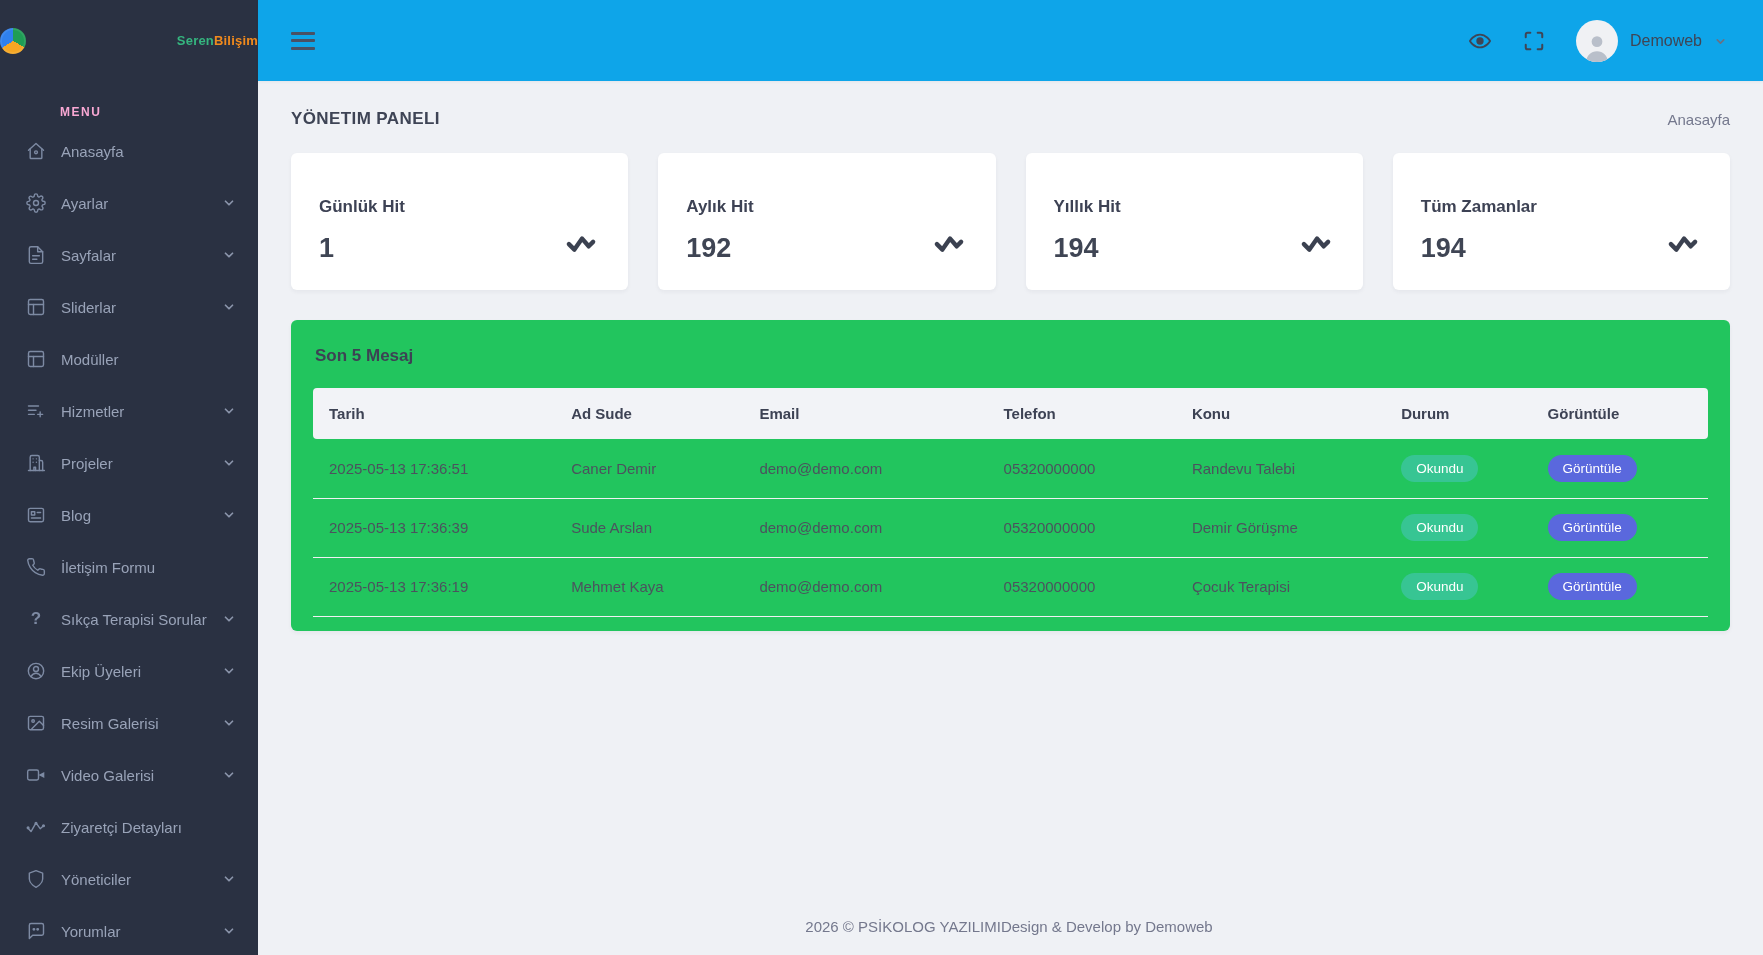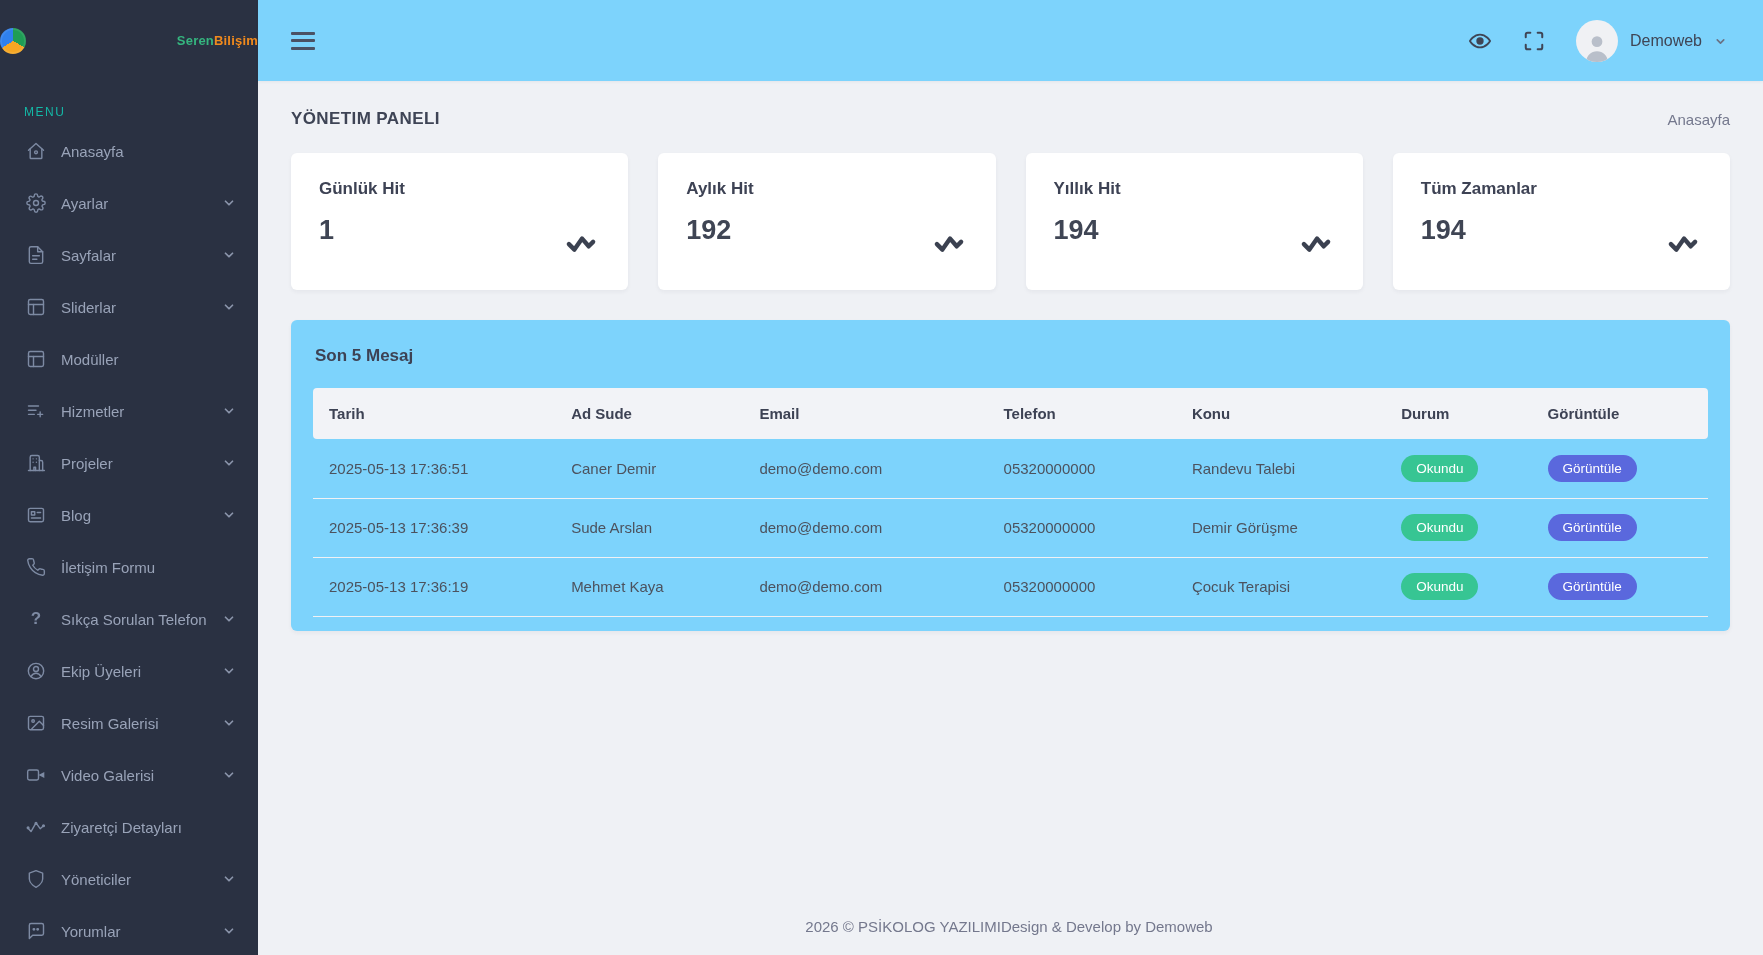--- a/index.html
+++ b/index.html
@@ -23,41 +23,42 @@
   .brand-mark {
     width:26px; height:26px; border-radius:50%;
     background:conic-gradient(#1f9d55 0 33%, #f5a623 33% 66%, #2f80ed 66% 100%);
     box-shadow:0 0 0 2px rgba(255,255,255,.08) inset;
   }
   .brand-text { font-size:13px; font-weight:bold; letter-spacing:.2px; }
   .brand-text .p1 { color:#35b57f; }
   .brand-text .p2 { color:#f08a1d; }
 
   .menu-label {
-    color:#14b8a6; font-size:12px; font-weight:normal; letter-spacing:1.5px;
+    color:#f9a8d4; font-size:12px; font-weight:bold; letter-spacing:1.5px;
     padding:24px 0 6px 24px;
+    margin-left:36px;
   }
   .nav-item {
     display:flex; align-items:center; gap:15px;
     height:52px; padding:0 22px 0 26px;
     color:#99a3b8; font-size:15px; cursor:pointer;
     white-space:nowrap;
   }
   .nav-item .nav-icon { width:20px; height:20px; flex:0 0 20px; color:#7d8aa3; display:flex; align-items:center; justify-content:center; }
   .nav-item .nav-icon svg { width:20px; height:20px; }
   .nav-item .nav-icon .qmark { font-size:17px; color:#7d8aa3; font-weight:bold; }
   .nav-item .nav-text { flex:1; }
   .nav-item .chev { width:14px; height:14px; color:#8a94aa; }
   .nav-item .chev svg { width:14px; height:14px; }
 
   
   .main { flex:1; display:flex; flex-direction:column; height:955px; }
 
   .topbar {
-    height:81px; background:#7dd3fc; flex:0 0 81px;
+    height:81px; background:#0ea5e9; flex:0 0 81px;
     display:flex; align-items:center; justify-content:space-between;
     padding:0 36px 0 33px;
     box-shadow:0 1px 3px rgba(40,45,60,.06);
   }
   .hamburger { width:24px; height:18px; display:flex; flex-direction:column; justify-content:space-between; cursor:pointer; }
   .hamburger span { display:block; height:3px; border-radius:1px; background:#4a5164; }
   .topbar-right { display:flex; align-items:center; gap:30px; }
   .icon-btn { width:24px; height:24px; color:#3f4555; cursor:pointer; display:flex; align-items:center; justify-content:center; }
   .icon-btn svg { width:22px; height:22px; }
   .user-box { display:flex; align-items:center; gap:12px; cursor:pointer; }
@@ -72,30 +73,30 @@
 
   
   .content { flex:1; padding:28px 33px 0 33px; overflow:hidden; }
   .page-head { display:flex; align-items:center; justify-content:space-between; margin-bottom:24px; }
   .page-title { font-size:17px; font-weight:bold; letter-spacing:.4px; color:#3e4455; text-transform:uppercase; }
   .breadcrumb { font-size:15px; color:#74788d; cursor:pointer; }
 
   .stats-grid { display:grid; grid-template-columns:repeat(4,1fr); gap:30px; }
   .stat-card {
     background:#ffffff; border-radius:6px; height:137px;
-    padding:26px 28px; position:relative;
+    padding:44px 28px; position:relative;
     box-shadow:0 2px 4px rgba(40,45,60,.05);
   }
   .stat-label { font-size:17px; font-weight:bold; color:#3d4254; }
   .stat-value { font-size:27px; font-weight:bold; color:#3f4554; margin-top:16px; }
   .stat-wave { position:absolute; right:30px; bottom:36px; width:34px; height:22px; color:#3b4150; }
   .stat-wave svg { width:34px; height:22px; }
 
   .table-card {
-    background:#7dd3fc; border-radius:6px; margin-top:30px;
+    background:#22c55e; border-radius:6px; margin-top:30px;
     padding:26px 22px 14px 22px;
     box-shadow:0 2px 4px rgba(40,45,60,.05);
   }
   .table-title { font-size:17px; font-weight:bold; color:#3d4254; padding-left:2px; margin-bottom:22px; }
   table { width:100%; border-collapse:collapse; }
   thead th {
     background:#f2f3f7; text-align:left; font-size:15px; font-weight:bold; color:#3d4254;
     padding:17px 14px;
   }
   thead th:first-child { border-radius:4px 0 0 4px; padding-left:16px; }
@@ -238,21 +239,21 @@
           <svg viewBox="0 0 24 24" fill="none" stroke="currentColor" stroke-width="1.7" stroke-linecap="round" stroke-linejoin="round">
             <path d="M22 16.92v3a2 2 0 0 1-2.18 2 19.79 19.79 0 0 1-8.63-3.07 19.5 19.5 0 0 1-6-6 19.79 19.79 0 0 1-3.07-8.67A2 2 0 0 1 4.11 2h3a2 2 0 0 1 2 1.72c.13.96.36 1.9.7 2.81a2 2 0 0 1-.45 2.11L8.09 9.91a16 16 0 0 0 6 6l1.27-1.27a2 2 0 0 1 2.11-.45c.91.34 1.85.57 2.81.7A2 2 0 0 1 22 16.92z"></path>
           </svg>
         </span>
         <span class="nav-text">İletişim Formu</span>
       </div>
       <div class="nav-item">
         <span class="nav-icon">
           <span class="qmark">?</span>
         </span>
-        <span class="nav-text">Sıkça Sorulan Telefon</span>
+        <span class="nav-text">Sıkça Terapisi Sorular</span>
         <span class="chev"><svg viewBox="0 0 24 24" fill="none" stroke="currentColor" stroke-width="3" stroke-linecap="round" stroke-linejoin="round">
             <polyline points="6 9 12 15 18 9"></polyline>
           </svg></span>
       </div>
       <div class="nav-item">
         <span class="nav-icon">
           <svg viewBox="0 0 24 24" fill="none" stroke="currentColor" stroke-width="1.7" stroke-linecap="round" stroke-linejoin="round">
             <circle cx="12" cy="12" r="9.2"></circle>
             <circle cx="12" cy="9.5" r="3"></circle>
             <path d="M6.2 18.6c1.2-2.6 3.3-3.9 5.8-3.9s4.6 1.3 5.8 3.9"></path>

